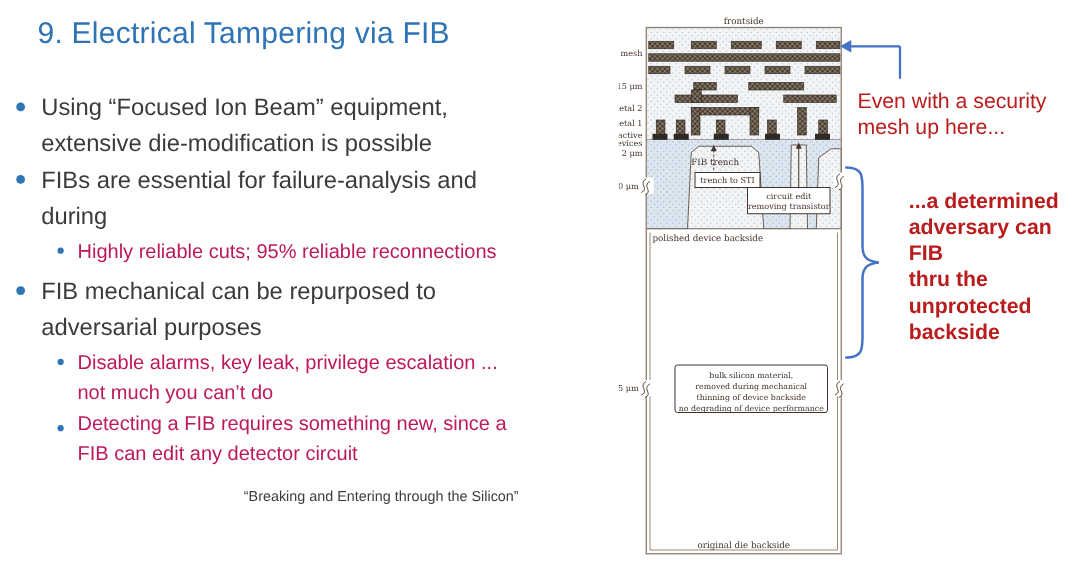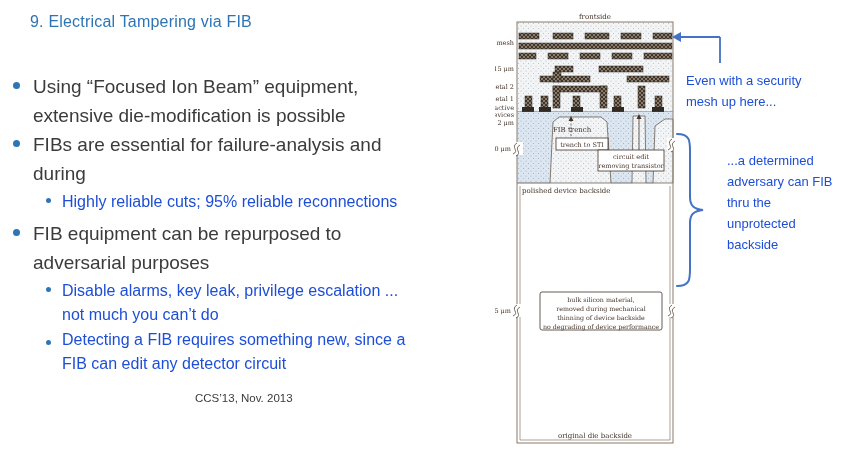--- a/index.html
+++ b/index.html
@@ -6,40 +6,40 @@
   body{
     width:858px;height:449px;position:relative;overflow:hidden;
     background:#ffffff;
     font-family:"Liberation Sans", sans-serif;
     color:#3b3b3b;
   }
   .abs{position:absolute;}
   
   #title{
     left:30px;top:13px;width:460px;
-    font-size:16px;color:#2E74B5;letter-spacing:0.2px;
+    font-size:24px;color:#2E74B5;letter-spacing:0.2px;
   }
   
   .bullet{white-space:pre-line;}
   .b-l1{left:33px;width:470px;font-size:19px;line-height:29px;color:#3b3b3b;}
-  .b-l2{left:62px;width:450px;font-size:16px;line-height:24px;color:#1d4ed8;}
+  .b-l2{left:62px;width:450px;font-size:16px;line-height:24px;color:#be185d;}
   .dot{position:absolute;border-radius:50%;background:#2E75B6;}
   .dot-l1{left:13px;width:7px;height:7px;}
   .dot-l2{left:46px;width:5px;height:5px;}
   
   #citation{
     left:195px;top:390px;width:330px;
     font-size:11.5px;line-height:16px;color:#3b3b3b;
   }
   
   .note{
-    color:#1d4ed8;font-size:13px;line-height:21px;white-space:pre-line;
+    color:#b91c1c;font-size:17px;line-height:21px;white-space:pre-line;
   }
   #mesh-note{left:686px;top:70px;width:168px;}
-  #backside-note{left:727px;top:150px;width:132px;}
+  #backside-note{left:727px;top:150px;width:132px;font-weight:bold;}
   
   svg text{
     font-family:"DejaVu Serif", serif;
     fill:#43332a;
   }
 </style>
 </head>
 <body>
 
 <div class="abs" id="title">9. Electrical Tampering via FIB</div>
@@ -49,33 +49,33 @@
 extensive die-modification is possible</div>
 
 <span class="dot dot-l1 abs" style="top:140px"></span>
 <div class="abs bullet b-l1" style="top:130px">FIBs are essential for failure-analysis and
 during</div>
 
 <span class="dot dot-l2 abs" style="top:198px"></span>
 <div class="abs bullet b-l2" style="top:190px">Highly reliable cuts; 95% reliable reconnections</div>
 
 <span class="dot dot-l1 abs" style="top:229px"></span>
-<div class="abs bullet b-l1" style="top:219px">FIB equipment can be repurposed to
+<div class="abs bullet b-l1" style="top:219px">FIB mechanical can be repurposed to
 adversarial purposes</div>
 
 <span class="dot dot-l2 abs" style="top:287px"></span>
 <div class="abs bullet b-l2" style="top:279px">Disable alarms, key leak, privilege escalation ...
 not much you can’t do</div>
 
 <span class="dot dot-l2 abs" style="top:340px"></span>
 <div class="abs bullet b-l2" style="top:328px">Detecting a FIB requires something new, since a
 FIB can edit any detector circuit</div>
 
 <div class="abs" id="citation">
-  <div>CCS’13, Nov. 2013</div>
+  <div>“Breaking and Entering through the Silicon”</div>
 </div>
 
 <svg class="abs" id="chip-diagram" style="left:495px;top:10px" width="190" height="439" viewBox="0 0 190 439">
   <defs>
     <pattern id="pmetal" width="4" height="4" patternUnits="userSpaceOnUse">
       <rect width="4" height="4" fill="#8c7b68"></rect>
       <rect width="2" height="2" fill="#3e362d"></rect>
       <rect x="2" y="2" width="2" height="2" fill="#3e362d"></rect>
     </pattern>
     <pattern id="pdots" width="5" height="5" patternUnits="userSpaceOnUse">

